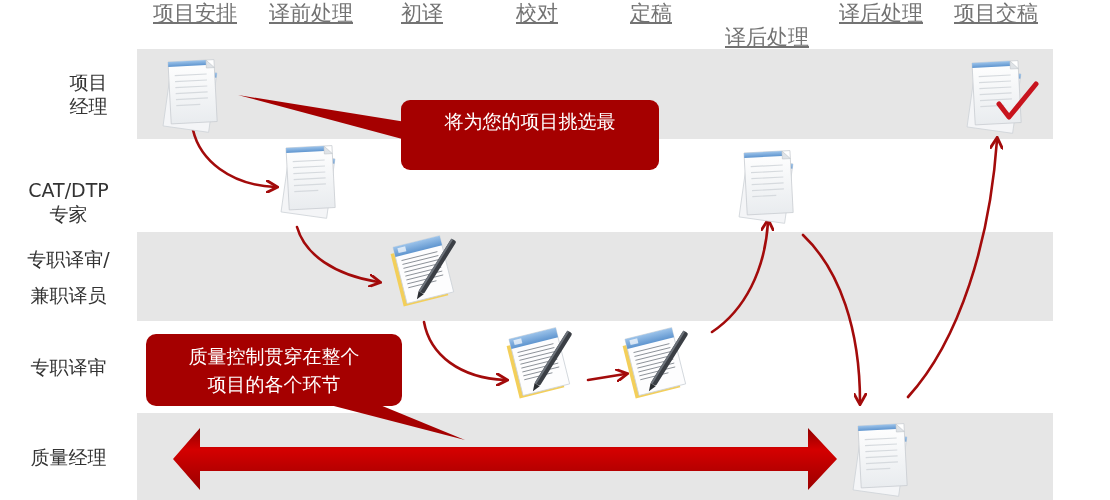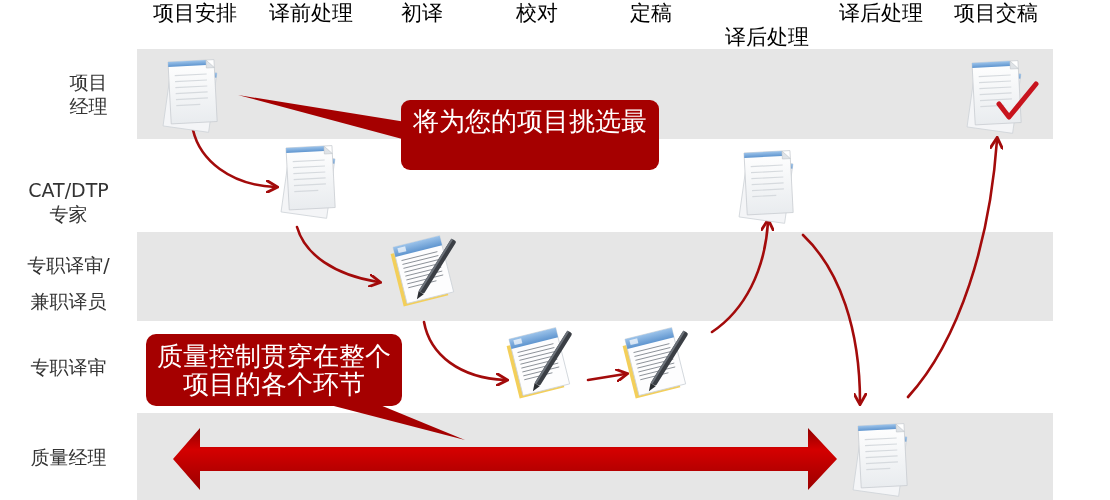--- a/index.html
+++ b/index.html
@@ -1,28 +1,28 @@
 <!DOCTYPE html>
 <html><head>
 <meta charset="utf-8">
 <style>
   html, body { margin:0; padding:0; background:#ffffff; }
   body { width:1110px; height:500px; position:relative; overflow:hidden;
          font-family:"DejaVu Sans","Liberation Sans",sans-serif; color:#3a3a3a; }
   .col-header { position:absolute; top:0; height:30px; line-height:26px; font-size:21px;
-                color:#000000; white-space:nowrap; transform:translateX(-50%); }
+                color:#737373; white-space:nowrap; transform:translateX(-50%);text-decoration:underline; }
   .lane { position:absolute; left:137px; width:916px; }
   .lane.gray { background:#e6e6e6; }
   .lane.white { background:#ffffff; }
   .lane-label { position:absolute; left:0; width:137px; text-align:center; font-size:19px;
                 color:#333; line-height:24px; display:flex; align-items:center; justify-content:center;
                 flex-direction:column; }
   .lane-label span { display:block; white-space:nowrap; }
   svg.overlay { position:absolute; left:0; top:0; width:1110px; height:500px; pointer-events:none; }
-  .callout-text { position:absolute; color:#fff; font-size:26px; line-height:28px; text-align:center;
+  .callout-text { position:absolute; color:#fff; font-size:19px; line-height:28px; text-align:center;
                   white-space:nowrap; }
   .callout-text span { display:block; }
 </style>
 </head>
 <body>
 
 <div>
   <div class="col-header" style="left:195px;">项目安排</div>
   <div class="col-header" style="left:311px;">译前处理</div>
   <div class="col-header" style="left:422px;">初译</div>
@@ -40,21 +40,21 @@
 <div class="lane gray" style="top:413px; height:87px;"></div>
 
 <div class="lane-label" style="top:49px; height:90px;padding-left:20px;">
   <span>项目</span>
   <span>经理</span>
 </div>
 <div class="lane-label" style="top:155px; height:93px;">
   <span>CAT/DTP</span>
   <span>专家</span>
 </div>
-<div class="lane-label" style="top:238px; height:89px;gap:12px;">
+<div class="lane-label" style="top:232px; height:89px;gap:12px;">
   <span>专职译审/</span>
   <span>兼职译员</span>
 </div>
 <div class="lane-label" style="top:321px; height:92px;">
   <span>专职译审</span>
 </div>
 <div class="lane-label" style="top:413px; height:87px;">
   <span>质量经理</span>
 </div>
 

